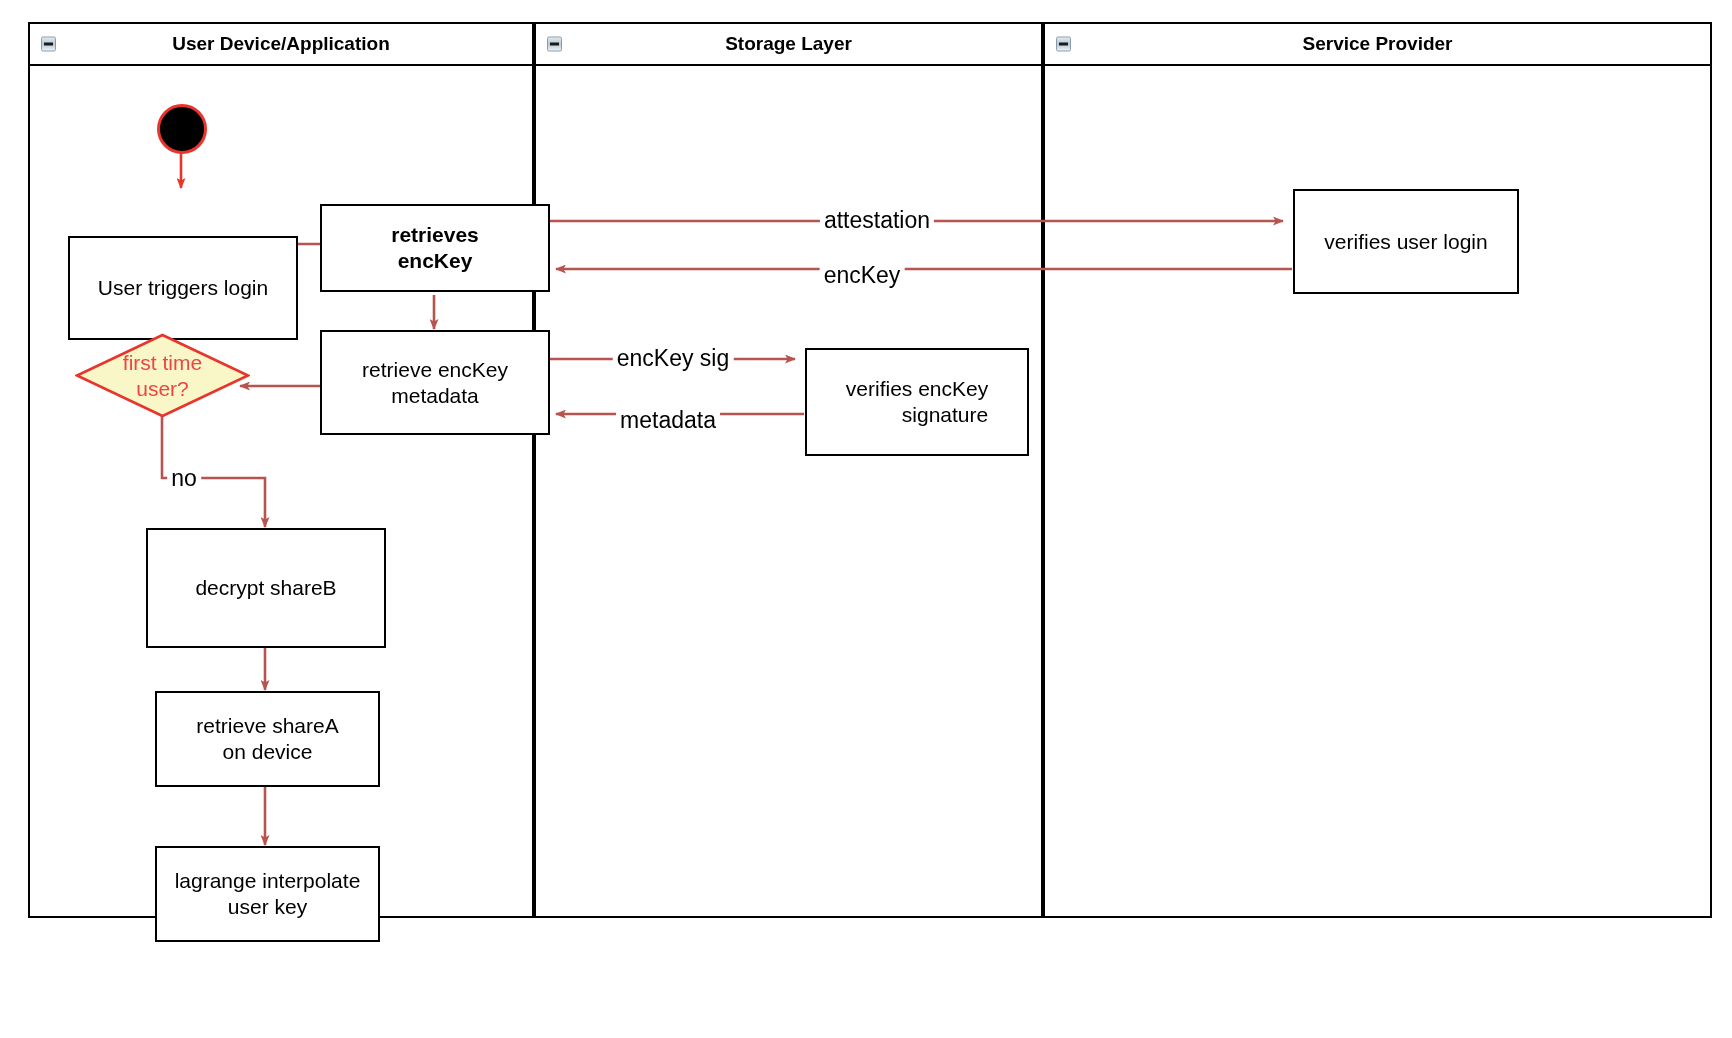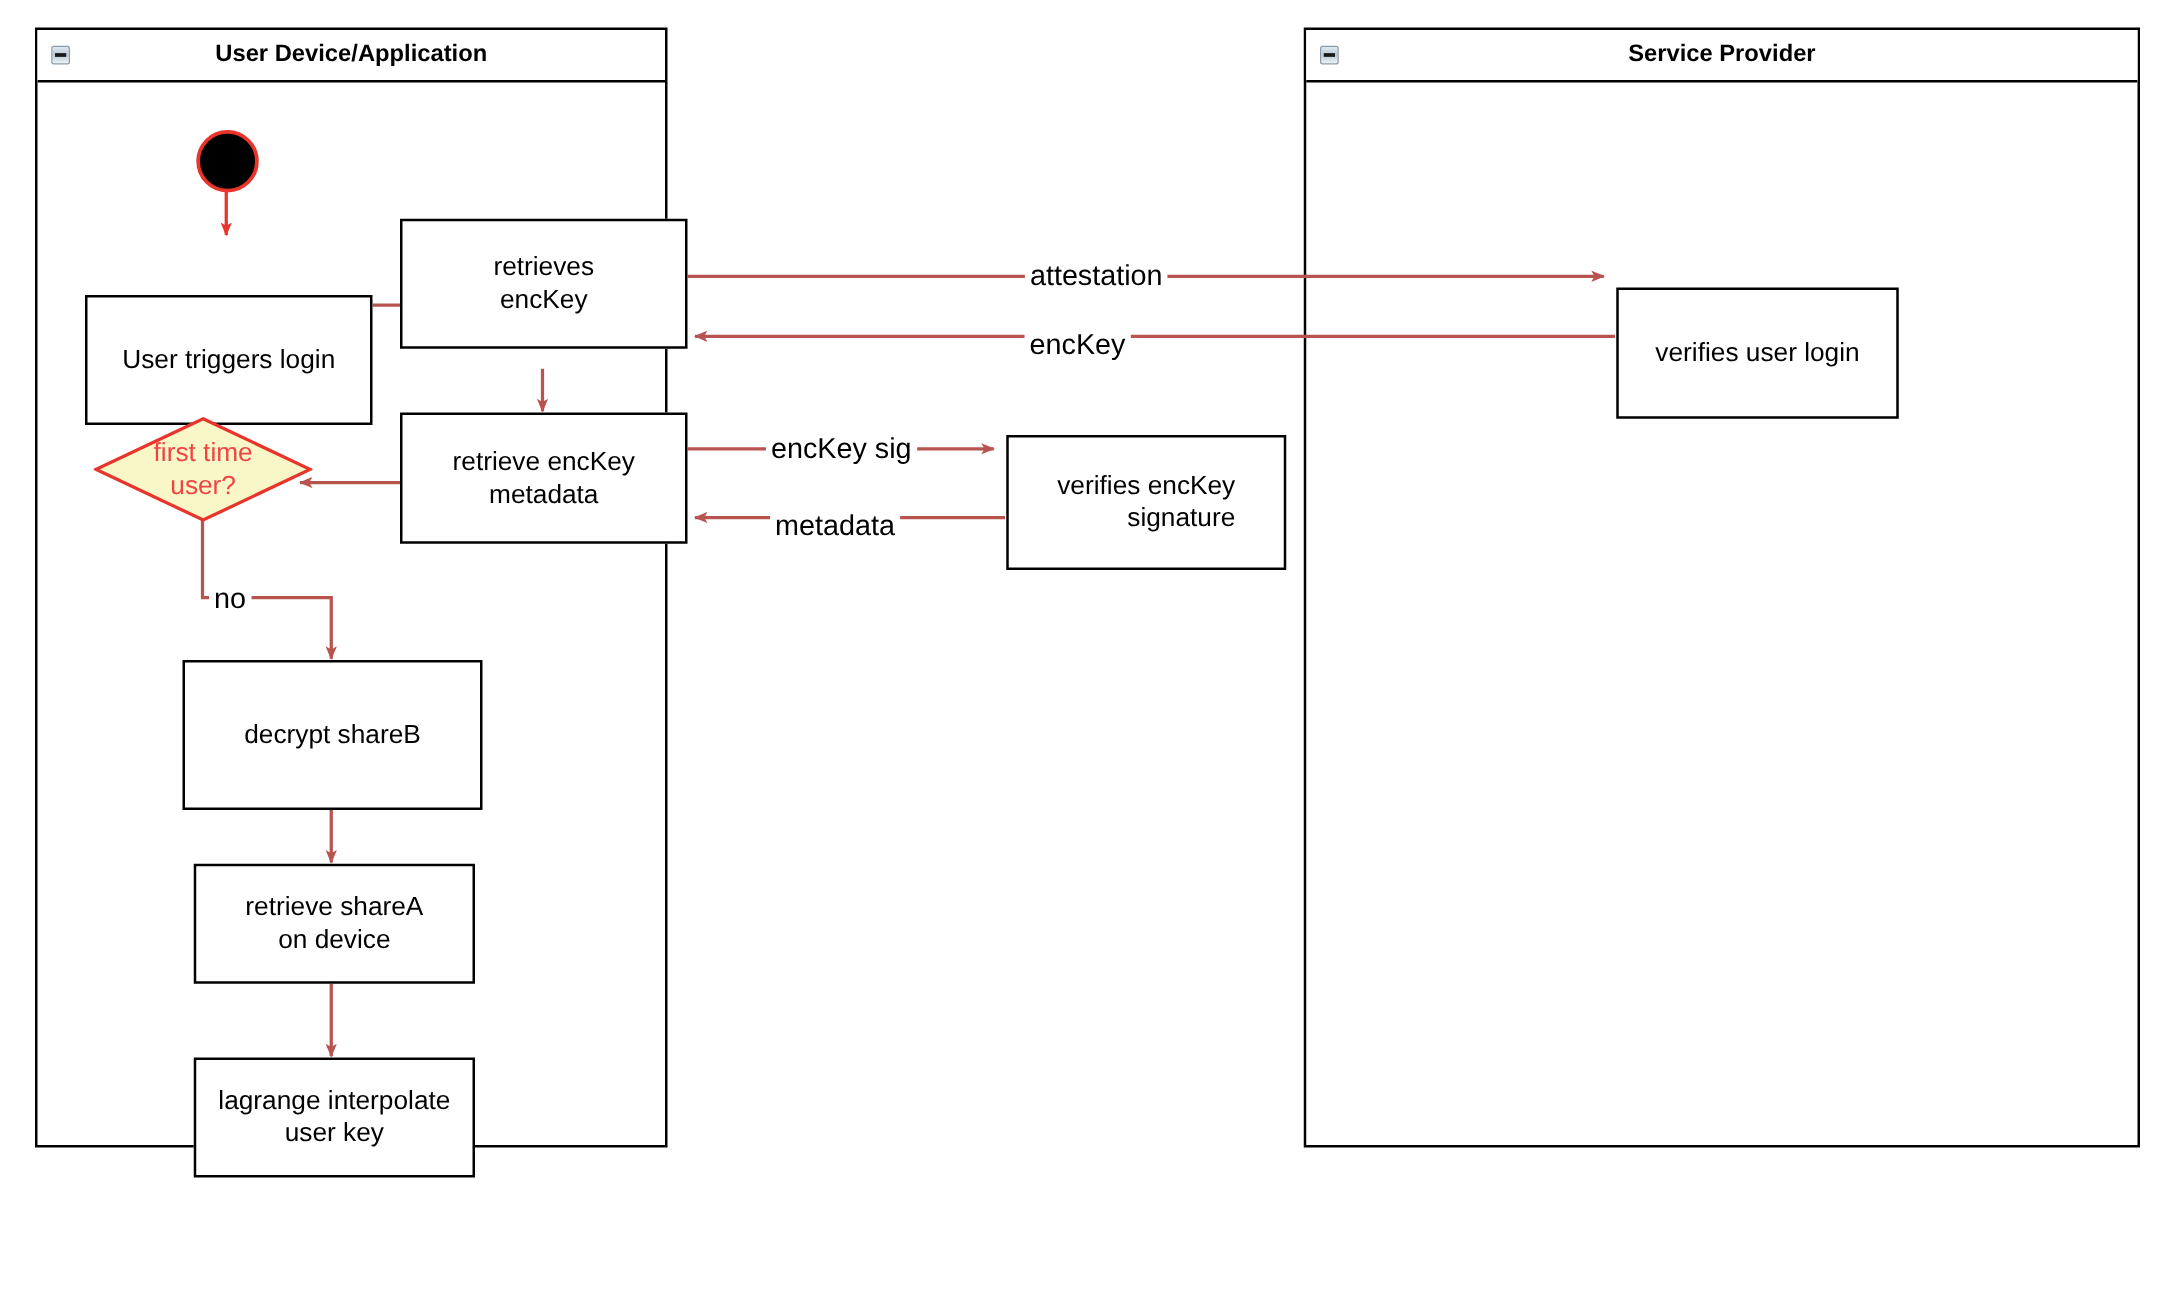--- a/index.html
+++ b/index.html
@@ -137,20 +137,26 @@
 
 <div id="canvas">
 
   <div class="lane" style="left:28px; top:22px; width:506px; height:896px;">
     <div class="lane-header">
       <span class="collapse-icon"></span>
       <span class="lane-title">User Device/Application</span>
     </div>
   </div>
 
+  <div class="lane" style="left:534px; top:22px; width:509px; height:896px;">
+    <div class="lane-header">
+      <span class="collapse-icon"></span>
+      <span class="lane-title">Storage Layer</span>
+    </div>
+  </div>
 
   <div class="lane" style="left:1043px; top:22px; width:669px; height:896px;">
     <div class="lane-header">
       <span class="collapse-icon"></span>
       <span class="lane-title">Service Provider</span>
     </div>
   </div>
 
   <svg class="edge-layer" width="1732" height="1038" viewBox="0 0 1732 1038">
     <defs>
@@ -210,21 +216,21 @@
   <span class="edge-label" style="left:877px; top:221px;">attestation</span>
   <span class="edge-label" style="left:862px; top:276px;">encKey</span>
   <span class="edge-label" style="left:673px; top:359px;">encKey sig</span>
   <span class="edge-label" style="left:668px; top:421px;">metadata</span>
   <span class="edge-label" style="left:184px; top:479px;text-align:center;">no</span>
 
   <div class="start-node" style="left:157px; top:104px; width:50px; height:50px;"></div>
 
   <div class="node" style="left:68px; top:189px; width:230px; height:104px;margin-top:47px;">User triggers login</div>
 
-  <div class="node" style="left:320px; top:175px; width:230px; height:104px;">retrieves
+  <div class="node" style="left:320px; top:204px; width:230px; height:88px;font-weight:bold;">retrieves
 encKey</div>
 
   <div class="node" style="left:320px; top:330px; width:230px; height:105px;">retrieve encKey
 metadata</div>
 
   <div class="diamond" style="left:75px; top:333px; width:175px; height:85px;">
     <svg width="175" height="85" viewBox="0 0 175 85">
       <polygon points="87.5,2 173,42.5 87.5,83 2,42.5" fill="#f9f7c8" stroke="#e8342a" stroke-width="2.6"></polygon>
     </svg>
     <span class="diamond-label">first time
@@ -235,15 +241,15 @@
 
   <div class="node" style="left:155px; top:691px; width:225px; height:96px;">retrieve shareA
 on device</div>
 
   <div class="node" style="left:155px; top:846px; width:225px; height:96px;">lagrange interpolate
 user key</div>
 
   <div class="node" style="left:805px; top:348px; width:224px; height:108px;text-align:right;">verifies encKey
 signature</div>
 
-  <div class="node" style="left:1293px; top:189px; width:226px; height:105px;margin-top:41px;">verifies user login</div>
+  <div class="node" style="left:1293px; top:189px; width:226px; height:105px;">verifies user login</div>
 
 </div>
 
 </body></html>

